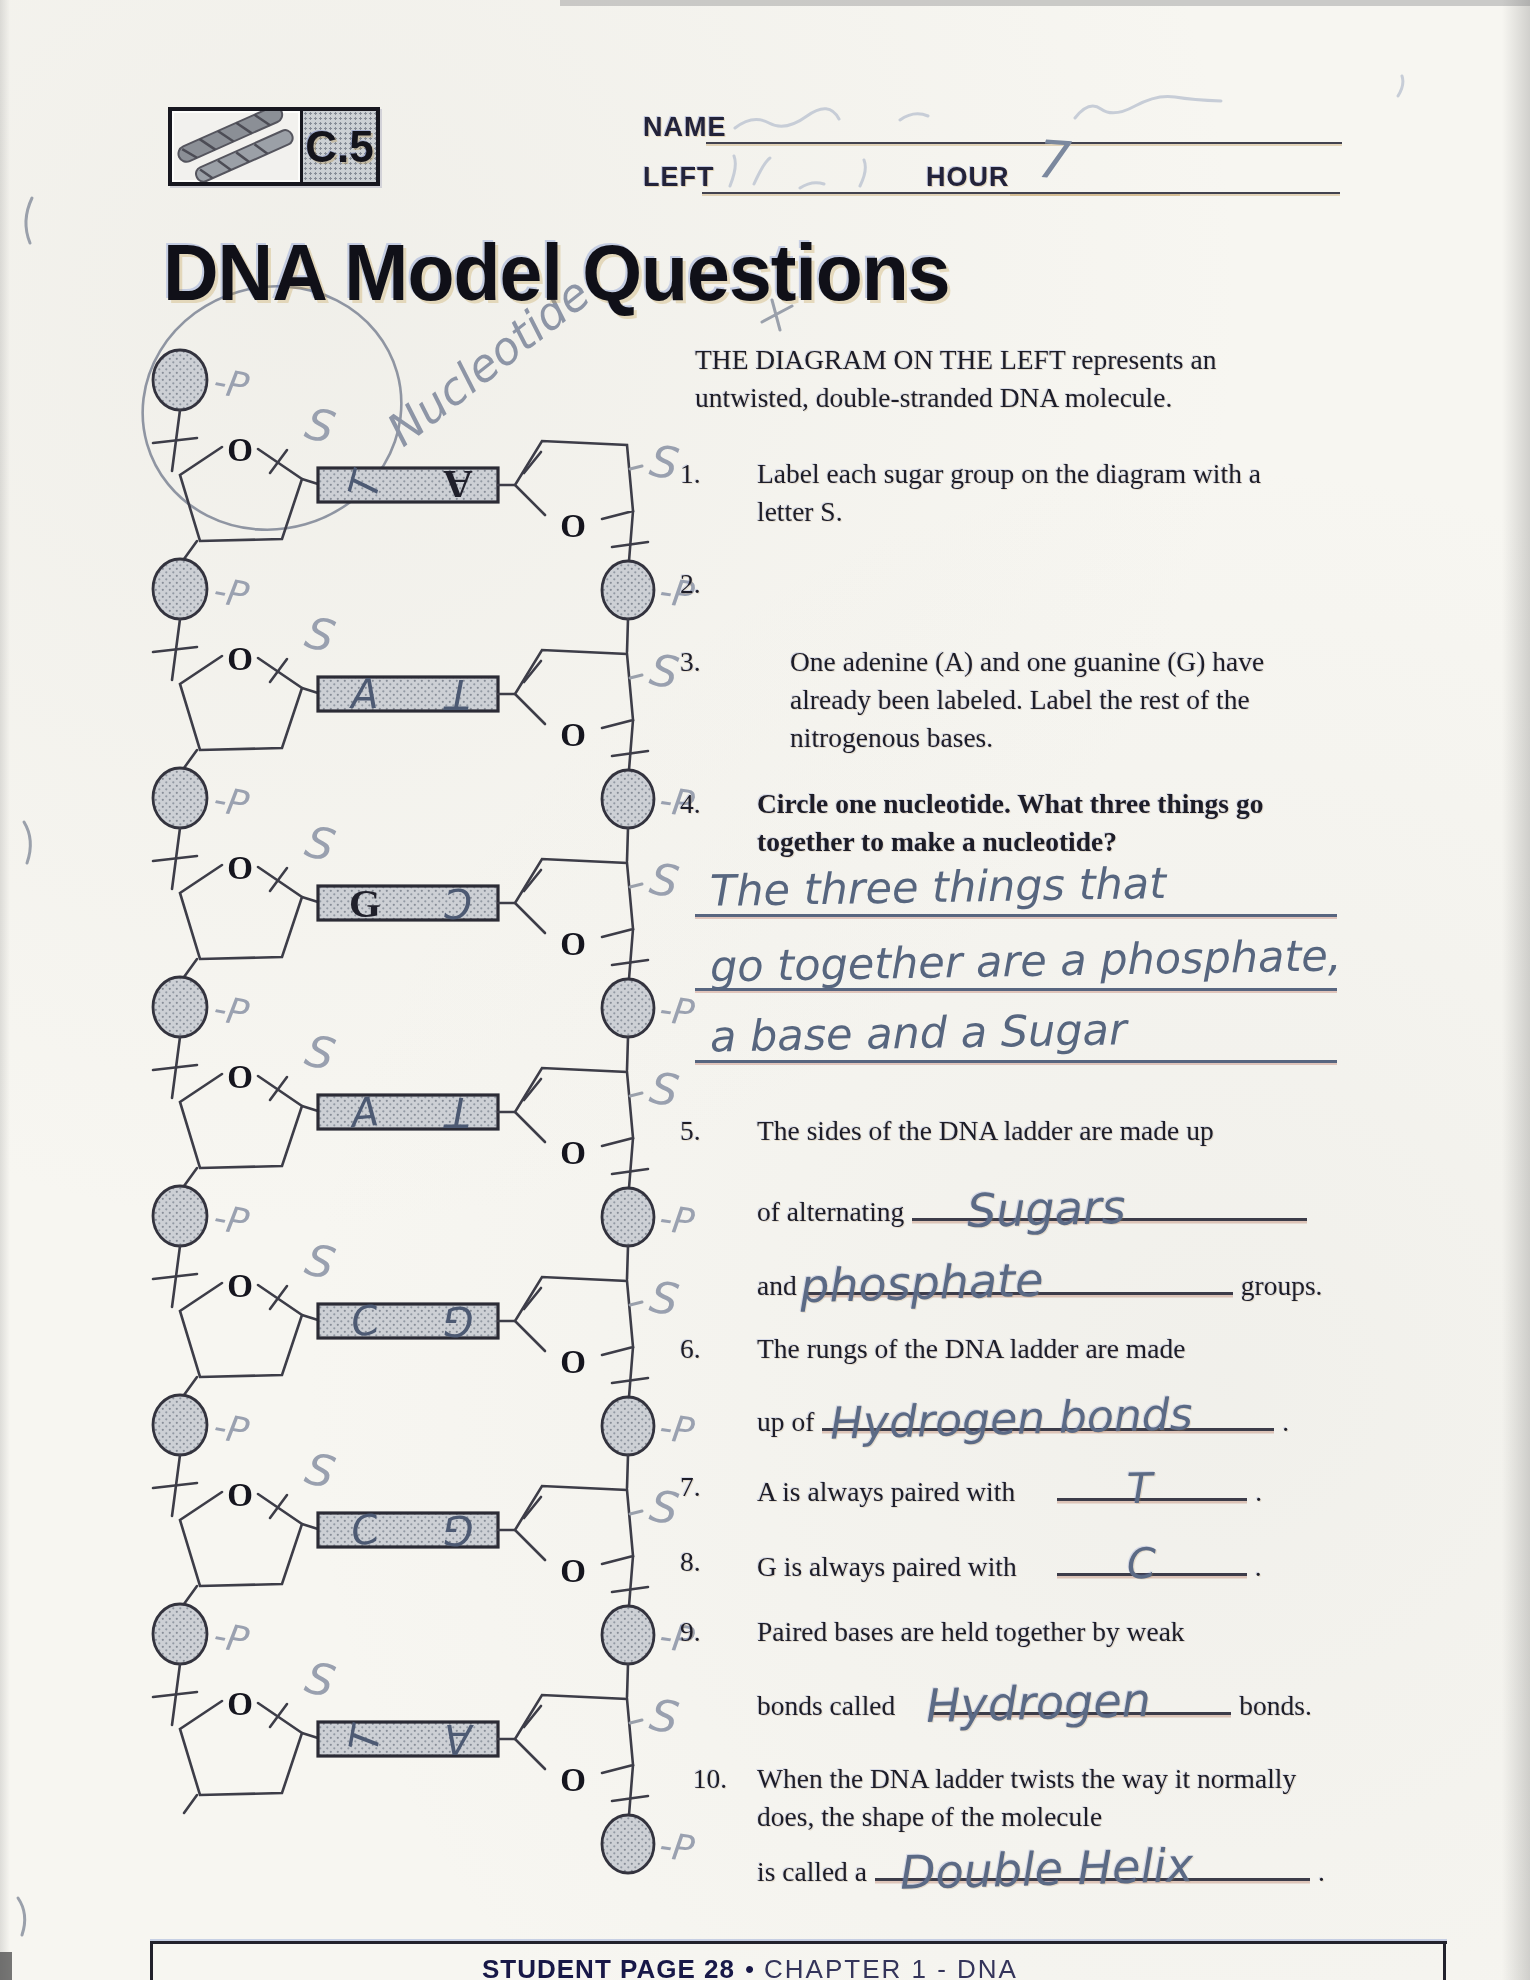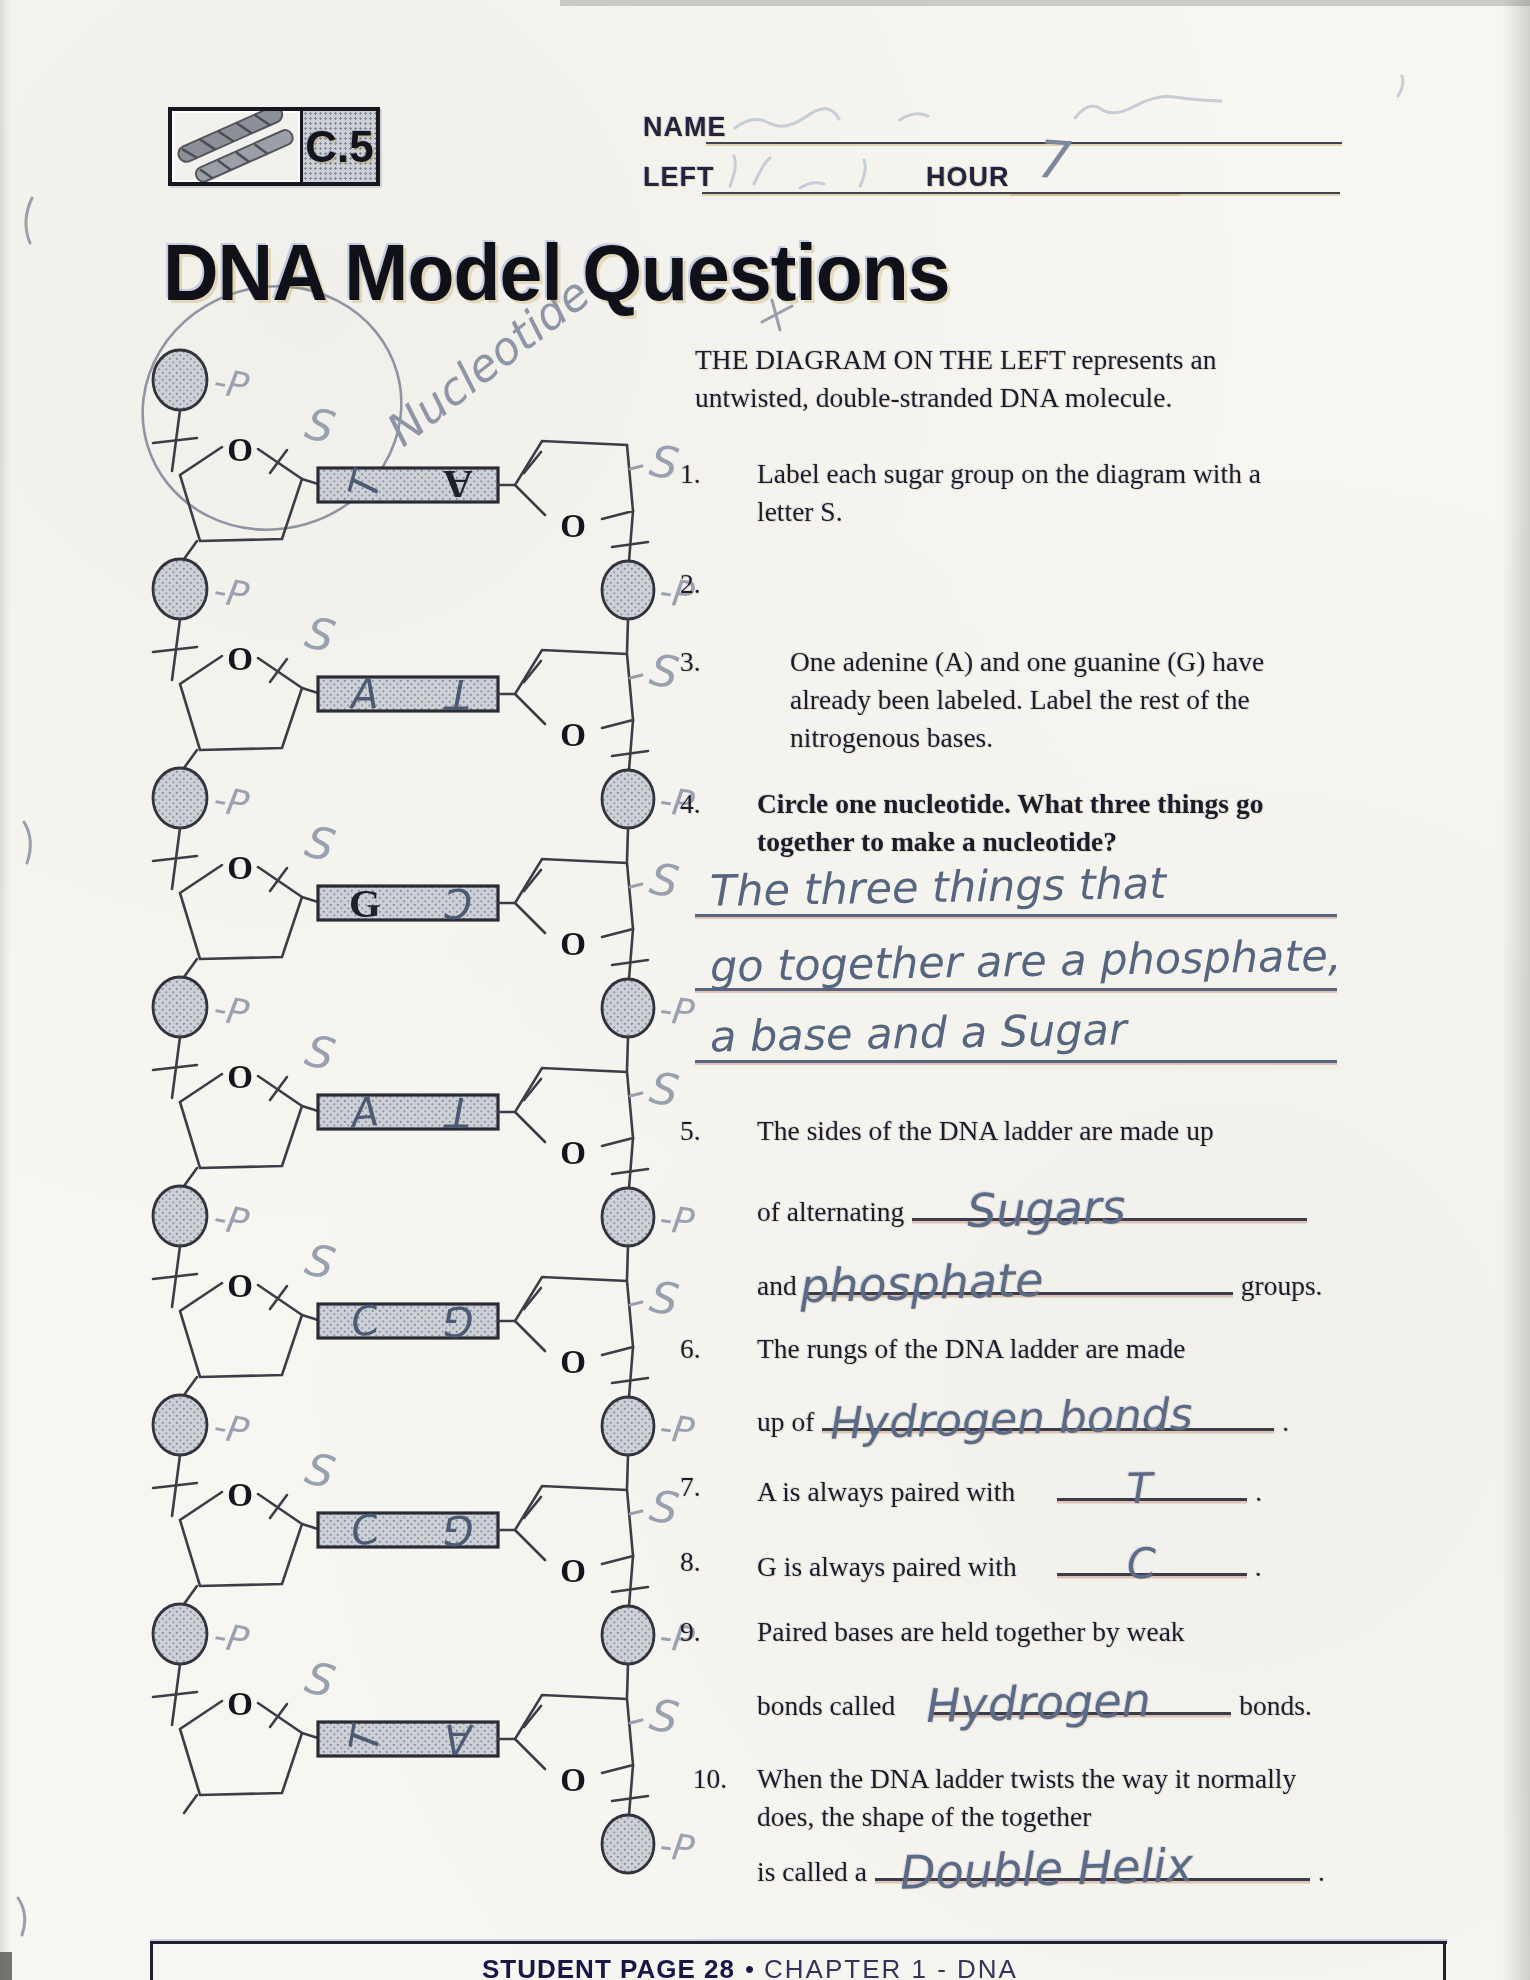--- a/index.html
+++ b/index.html
@@ -346,21 +346,21 @@
     <span>G is always paired with</span><span class="blank" style="width:190px;margin-left:40px;"><span class="hw" style="left:70px;font-size:42px;">C</span></span><span>.</span>
   </div>
 
   <div class="ser qnum" style="left:680px;top:1613px;">9.</div>
   <div class="ser" style="left:757px;top:1613px;width:545px;">Paired bases are held together by weak</div>
   <div class="ser" style="left:757px;top:1682px;width:620px;">
     <span>bonds called</span><span class="blank" style="width:300px;margin-left:36px;"><span class="hw" style="left:-5px;font-size:46px;">Hydrogen</span></span><span>bonds.</span>
   </div>
 
   <div class="ser qnum" style="left:665px;top:1760px;text-align:right;">10.</div>
-  <div class="ser" style="left:757px;top:1760px;width:545px;">When the DNA ladder twists the way it normally does, the shape of the together</div>
+  <div class="ser" style="left:757px;top:1760px;width:545px;">When the DNA ladder twists the way it normally does, the shape of the molecule</div>
   <div class="ser" style="left:757px;top:1848px;width:620px;">
     <span>is called a</span><span class="blank" style="width:435px;"><span class="hw" style="left:25px;font-size:46px;">Double Helix</span></span><span>.</span>
   </div>
 
   <div class="footrule"></div>
   <div class="footedgeL"></div>
   <div class="footedgeR"></div>
   <div class="foot">
     <b>STUDENT PAGE 28</b><span class="bul">•</span><span class="chap">CHAPTER 1 - DNA</span>
   </div>

